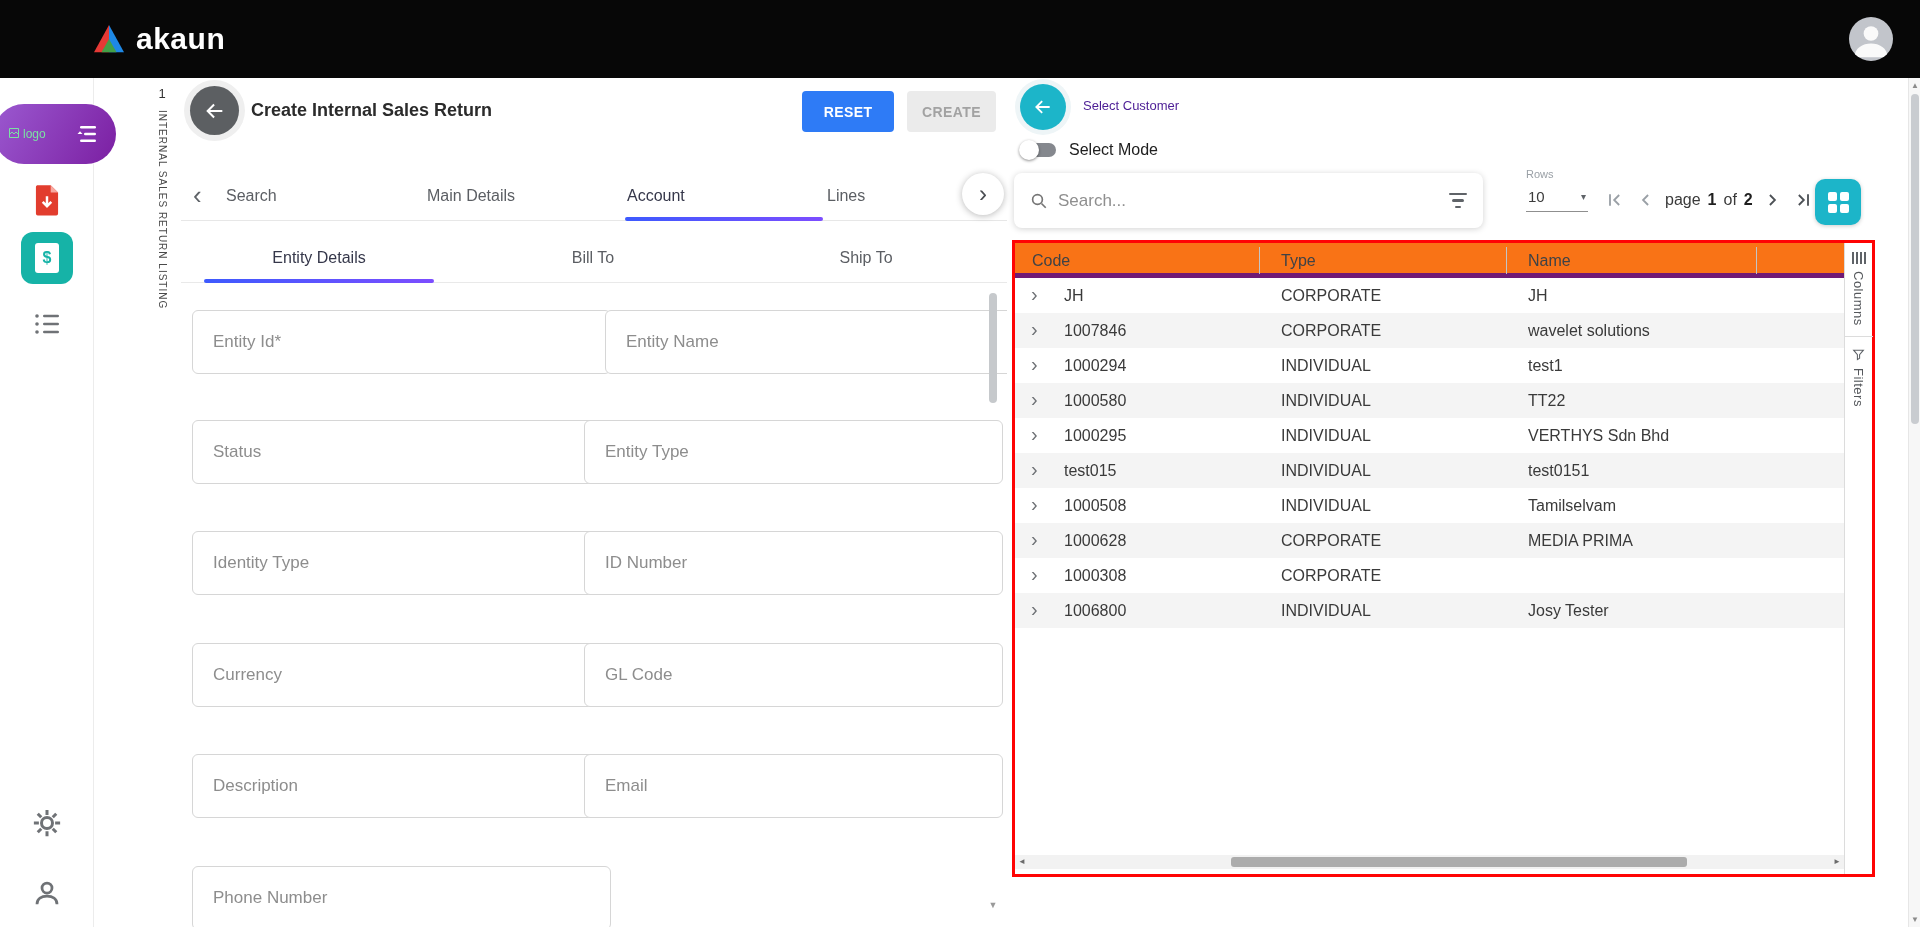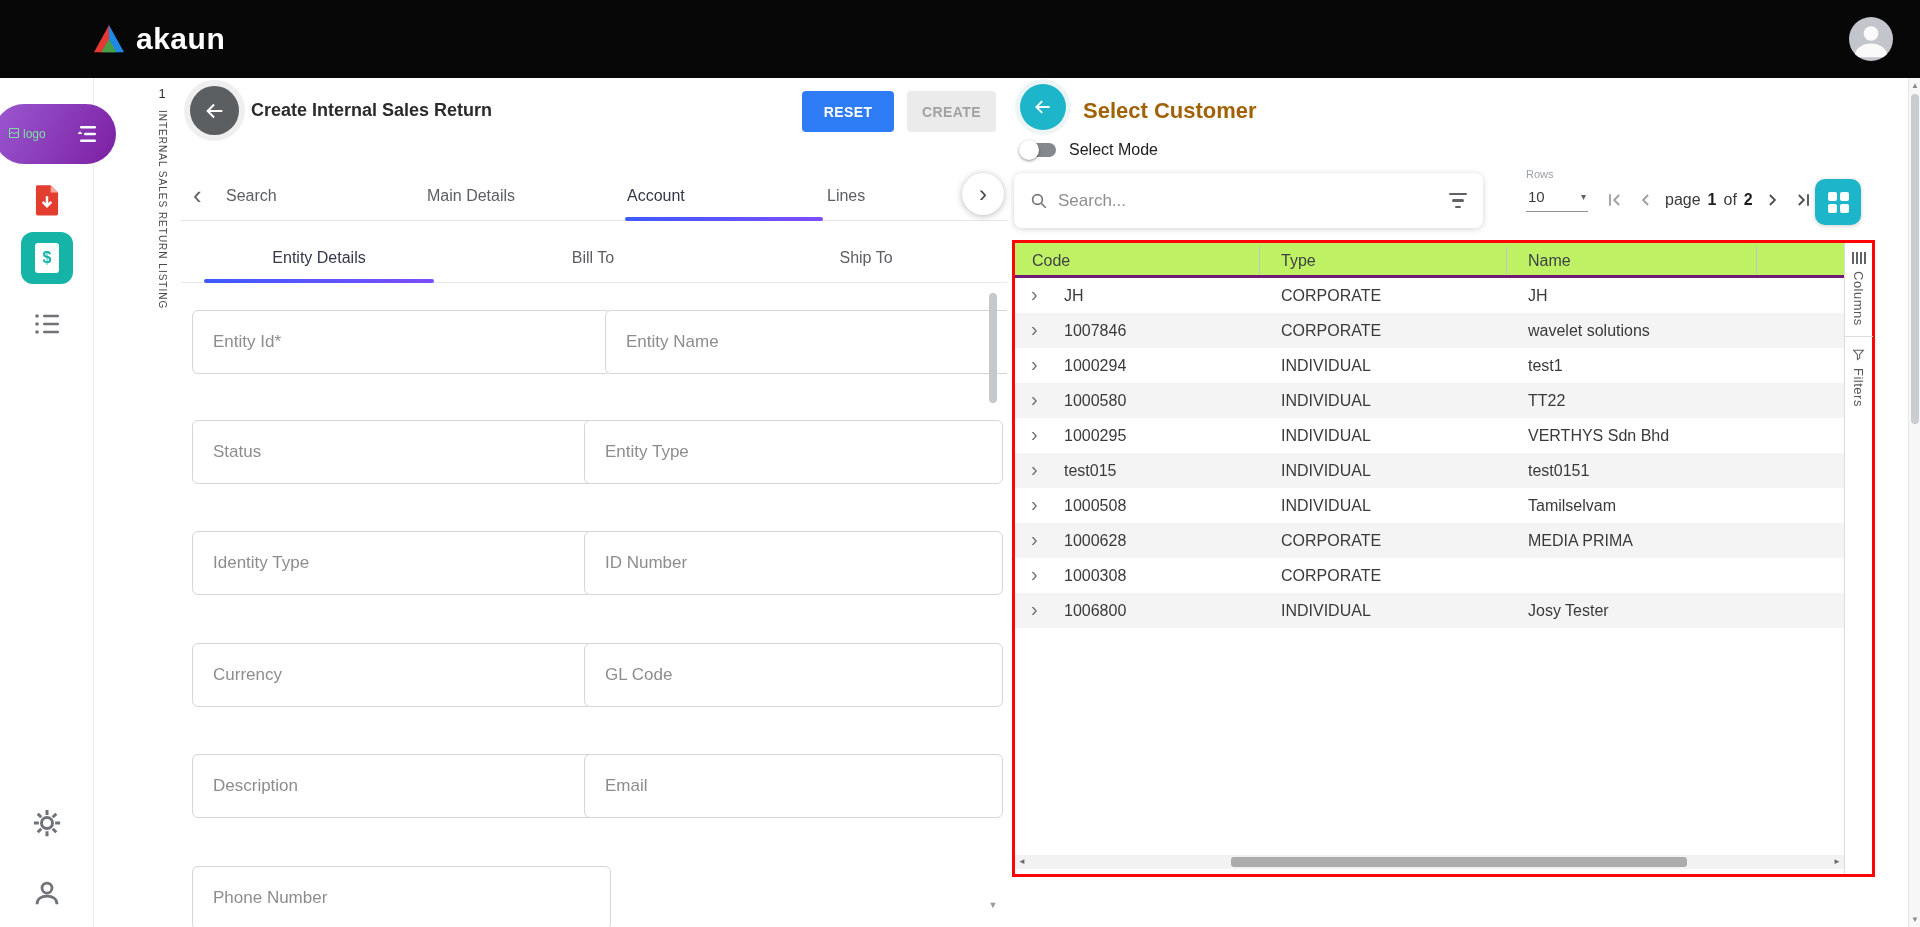--- a/index.html
+++ b/index.html
@@ -76,21 +76,21 @@
   .field::placeholder { color:#8d8d8d; opacity:1; }
 
   .mp-scroll-thumb { position:absolute; left:808px; top:215px; width:8px; height:110px;
                      background:#c6c9cc; border-radius:4px; }
   .mp-scroll-caret { position:absolute; left:806px; top:822px; width:12px; text-align:center;
                      font-size:9px; color:#9a9a9a; }
 
   
   .right-panel { position:absolute; left:1007px; top:0; width:913px; height:849px; background:#fff; }
   .back-teal { left:13px; top:6px; width:46px; height:46px; background:#1cb5c9; box-shadow:0 0 0 5px #eef5f7; }
-  .rp-title { position:absolute; left:76px; top:20px; font-size:22px; color:#a16207; font-weight:700; }
+  .rp-title { position:absolute; left:76px; top:20px; font-size:13px; color:#4c1d95; font-weight:400; }
 
   .toggle { position:absolute; left:12px; top:62px; width:40px; height:20px; cursor:pointer; }
   .toggle-track { position:absolute; left:5px; top:3px; width:32px; height:14px; border-radius:7px; background:#85888e; }
   .toggle-knob { position:absolute; left:0; top:0; width:20px; height:20px; border-radius:50%;
                  background:#fff; box-shadow:0 1px 3px rgba(0,0,0,.45); }
   .toggle-label { position:absolute; left:62px; top:62px; height:20px; line-height:20px;
                   font-size:16px; color:#202020; }
 
   .searchbar { position:absolute; left:7px; top:95px; width:469px; height:55px; background:#fff;
                border-radius:8px; box-shadow:0 1px 6px rgba(0,0,0,.18);
@@ -116,22 +116,22 @@
 
   .grid-btn { position:absolute; left:808px; top:101px; width:46px; height:46px; border-radius:10px;
               background:#1cb5c9; display:flex; align-items:center; justify-content:center;
               box-shadow:0 1px 4px rgba(0,0,0,.2); cursor:pointer; }
   .grid-ic { display:grid; grid-template-columns:9px 9px; grid-template-rows:9px 9px; gap:3px; }
   .grid-ic i { background:#fff; border-radius:2px; }
 
   
   .table-region { position:absolute; left:5px; top:162px; width:863px; height:637px;
                   border:3px solid #ff0404; background:#fff; }
-  .thead { position:absolute; left:0; top:0; width:829px; height:35px; background:#bef264;
-           border-bottom:3px solid #701a75; }
+  .thead { position:absolute; left:0; top:0; width:829px; height:35px; background:#f97316;
+           border-bottom:5px solid #701a75; }
   .th { position:absolute; top:0; height:35px; line-height:35px; font-size:16px; color:#3f4246; }
   .th-code { left:17px; }
   .th-type { left:266px; }
   .th-name { left:513px; }
   .th-sep { position:absolute; top:4px; width:1px; height:27px; background:#c3c4c6; }
 
   .tbody { position:absolute; left:0; top:35px; width:829px; }
   .trow { position:relative; width:829px; height:35px; background:#fff; cursor:pointer; }
   .trow.alt { background:#f4f4f4; }
   .row-chevron { position:absolute; left:16px; top:0; height:35px; line-height:33px;

